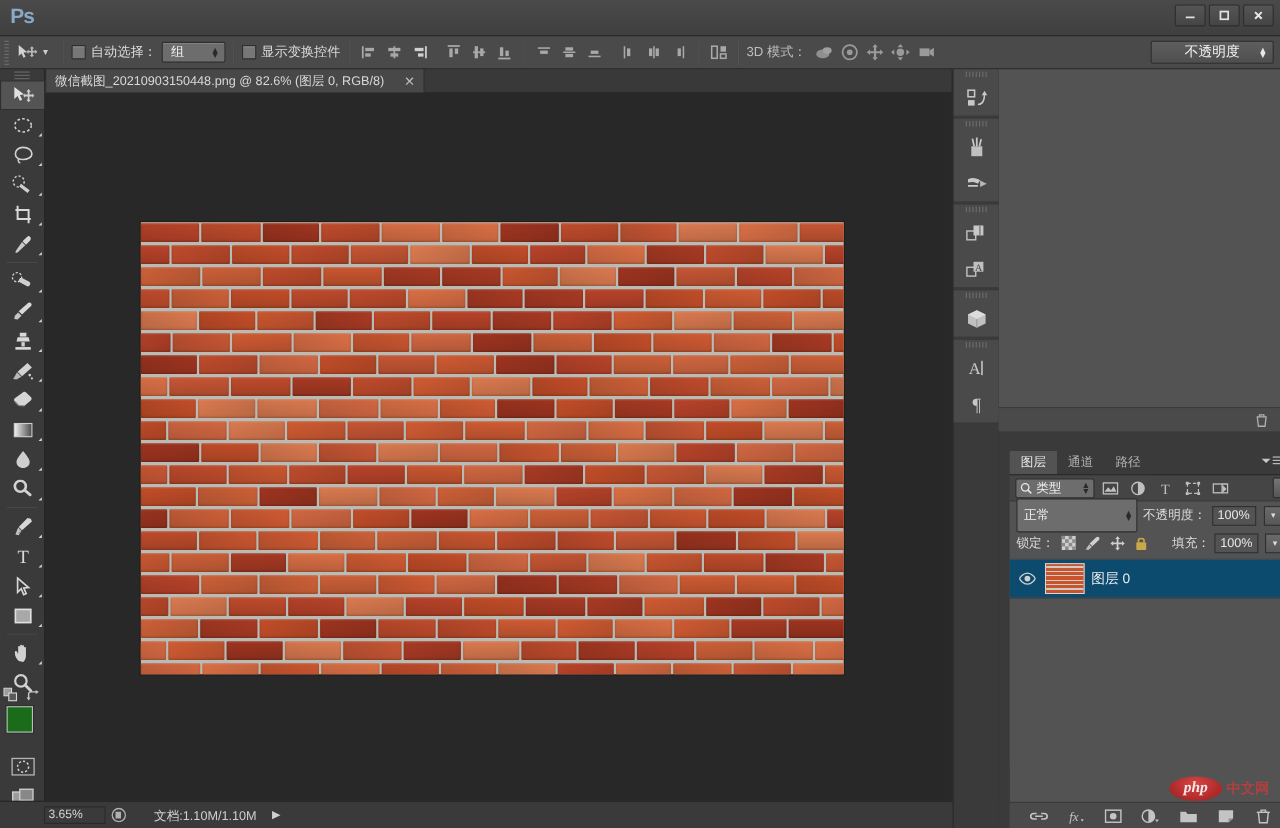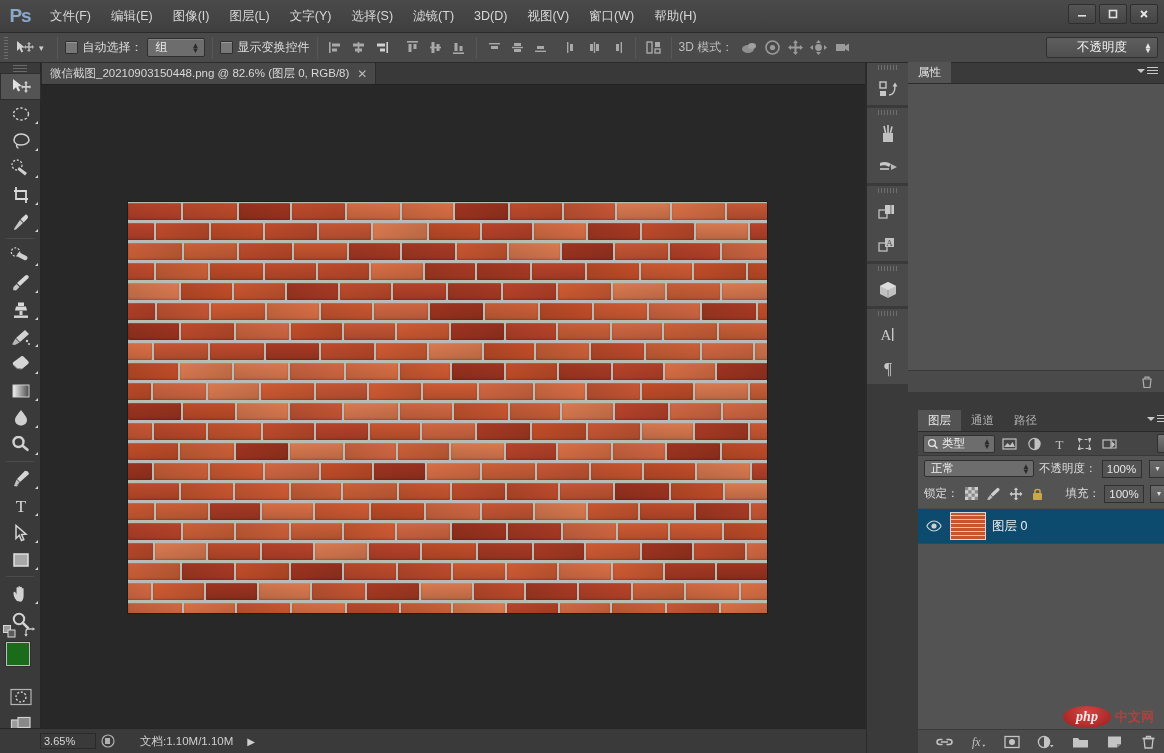--- a/index.html
+++ b/index.html
@@ -71,21 +71,21 @@
   .ws-select .spin { position: absolute; right: 5px; color: #e8e8e8; }
 
   
   .tabbar {
     position: absolute; left: 41px; top: 63px; width: 824px; height: 22px;
     background: #393939; border-bottom: 1px solid #222;
     display: flex; align-items: flex-end;
   }
   .doctab {
     height: 22px; background: #484848; border: 1px solid #2c2c2c; border-bottom: none;
-    display: flex; align-items: center; gap: 8px; padding: 0 8px;
+    display: flex; align-items: center; gap: 18px; padding: 0 8px;
     font-size: 11.5px; color: #d8d8d8; max-width: 360px;
   }
   .tabclose { font-size: 12px; color: #bbb; }
 
   
   .toolbar {
     position: absolute; left: 0; top: 63px; width: 41px; height: 665px;
     background: #3a3a3a; border-right: 1px solid #262626;
   }
   .tb-grip { height: 10px; display: flex; flex-direction: column; justify-content: center; align-items: center; gap: 2px; }
@@ -177,21 +177,21 @@
   }
   .filter-select {
     height: 18px; width: 72px; background: #6d6d6d; border: 1px solid #2f2f2f; border-radius: 2px;
     display: flex; align-items: center; gap: 3px; padding: 0 3px; font-size: 11.5px; color: #f0f0f0;
   }
   .ficon { width: 21px; height: 20px; display: flex; align-items: center; justify-content: center; }
   .toggle-sw { width: 12px; height: 19px; background: linear-gradient(#777,#555); border: 1px solid #2f2f2f; border-radius: 2px; margin-left: auto;}
 
   .blend-row { height: 25px; display: flex; align-items: center; gap: 5px; padding: 0 6px; background: #535353;}
   .blend-select {
-    height: 17px; width: 110px; background: #6d6d6d; border: 1px solid #2f2f2f; border-radius: 2px;
+    height: 31px; width: 110px; background: #6d6d6d; border: 1px solid #2f2f2f; border-radius: 2px;
     display: flex; align-items: center; justify-content: space-between; padding: 0 3px 0 6px;
     font-size: 11.5px; color: #f0f0f0;
   }
   .num-field {
     height: 18px; width: 40px; background: #535353; border: 1px solid #2f2f2f;
     font-size: 11.5px; color: #e6e6e6; display: flex; align-items: center; justify-content: center;
   }
   .num-btn { height: 18px; width: 18px; background: linear-gradient(#6a6a6a,#585858); border: 1px solid #2f2f2f;
     display: flex; align-items: center; justify-content: center; font-size: 8px; color: #ddd; margin-left: 2px;}
   .lock-row { height: 25px; display: flex; align-items: center; gap: 4px; padding: 0 6px; background: #535353;}
@@ -227,33 +227,20 @@
 
   svg { display: block; }
 </style>
 </head>
 <body>
 
 <div id="app">
 
   <div class="titlebar">
     <div class="ps-logo">Ps</div>
-    <div class="menu" id="menu-container">
-        <div class="menu-item">文件(F)</div>
-        <div class="menu-item">编辑(E)</div>
-        <div class="menu-item">图像(I)</div>
-        <div class="menu-item">图层(L)</div>
-        <div class="menu-item">文字(Y)</div>
-        <div class="menu-item">选择(S)</div>
-        <div class="menu-item">滤镜(T)</div>
-        <div class="menu-item">3D(D)</div>
-        <div class="menu-item">视图(V)</div>
-        <div class="menu-item">窗口(W)</div>
-        <div class="menu-item">帮助(H)</div>
-      </div>
     <div class="wincontrols">
       <div class="wbtn">
         <svg width="12" height="12" viewBox="0 0 12 12">
             <rect x="2" y="7" width="8" height="1.6" fill="#e0e0e0"></rect>
           </svg>
       </div>
       <div class="wbtn">
         <svg width="12" height="12" viewBox="0 0 12 12">
             <rect x="2.5" y="2.5" width="7" height="7" fill="none" stroke="#e0e0e0" stroke-width="1.6"></rect>
           </svg>
@@ -1063,31 +1050,20 @@
         <svg width="22" height="20" viewBox="0 0 22 20">
             <text x="11" y="16" font-size="17" fill="#c8c8c8" text-anchor="middle" font-family="Liberation Serif, serif">¶</text>
           </svg>
       </div>
     </div>
   </div>
 
   <div class="panels">
 
     <div class="props-panel">
-      <div class="panel-head">
-        <div class="ptab active">属性</div>
-        <div class="pmenu">
-          <span class="tri"></span>
-          <span class="lines">
-              <i></i>
-              <i></i>
-              <i></i>
-            </span>
-        </div>
-      </div>
       <div class="props-foot">
         <span class="lf-icon">
           <svg width="14" height="14" viewBox="0 0 14 14">
               <path d="M3 4 L11 4 L10 12.5 L4 12.5 Z M5 4 L5 2.2 L9 2.2 L9 4" fill="none" stroke="#b0b0b0" stroke-width="1.2"></path>
             </svg>
         </span>
       </div>
     </div>
 
     <div class="layers-panel">

